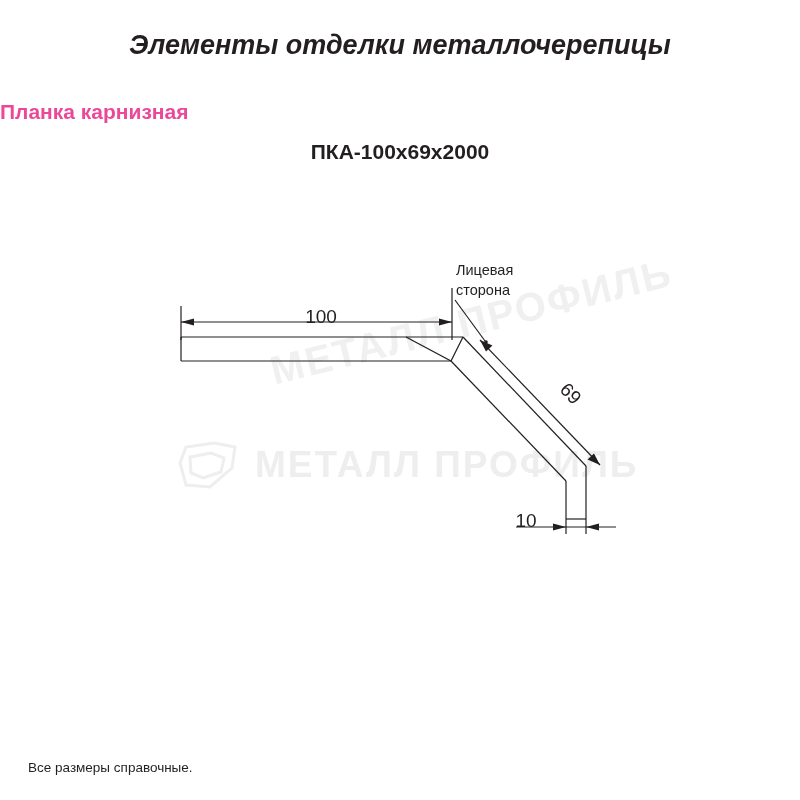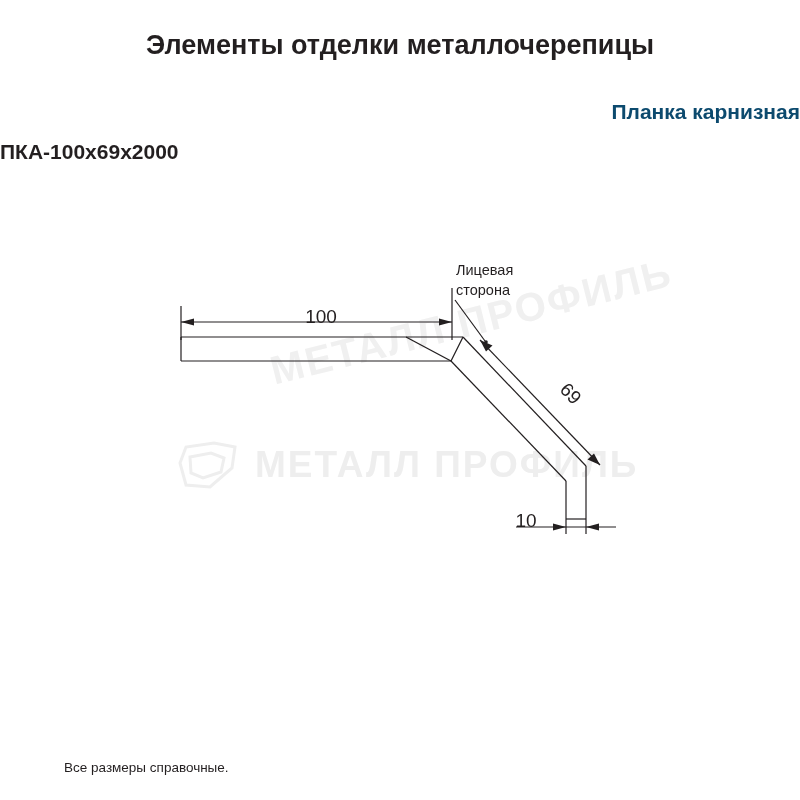--- a/index.html
+++ b/index.html
@@ -23,37 +23,38 @@
   .title-main {
     position: absolute;
     top: 30px;
     left: 0;
     width: 800px;
     text-align: center;
     font-size: 27px;
     font-weight: bold;
     letter-spacing: 0px;
     color: #231f20;
+    font-style: italic;
   }
   .title-sub {
     position: absolute;
     top: 100px;
     left: 0;
     width: 800px;
-    text-align: right;
+    text-align: left;
     font-size: 21px;
     font-weight: bold;
-    color: #0c4a6e;
+    color: #ec4899;
   }
   .title-code {
     position: absolute;
     top: 140px;
     left: 0;
     width: 800px;
-    text-align: left;
+    text-align: center;
     font-size: 21px;
     font-weight: bold;
     color: #231f20;
   }
   .drawing {
     position: absolute;
     top: 0;
     left: 0;
     width: 800px;
     height: 800px;
@@ -66,21 +67,20 @@
     height: 800px;
     pointer-events: none;
   }
   .footnotes {
     position: absolute;
     left: 28px;
     bottom: 22px;
     font-size: 13.5px;
     line-height: 20px;
     color: #231f20;
-    margin-left: 36px;
   }
   .footnotes div {
     white-space: nowrap;
   }
   .dim-label {
     font-family: "Liberation Sans", sans-serif;
     font-size: 19px;
     fill: #231f20;
   }
   .note-label {

